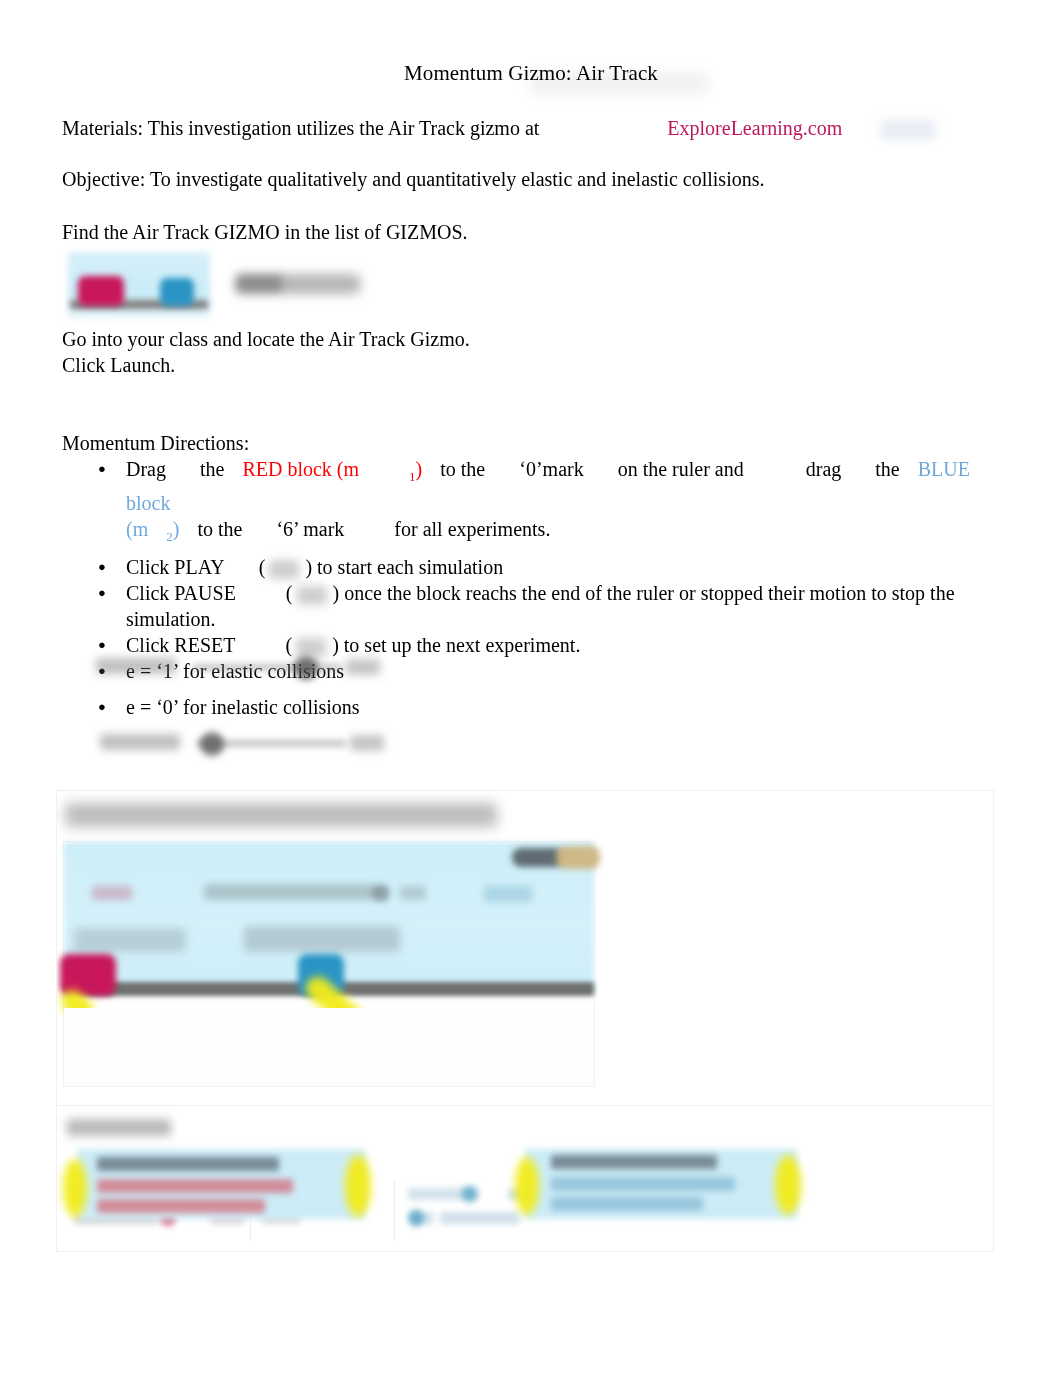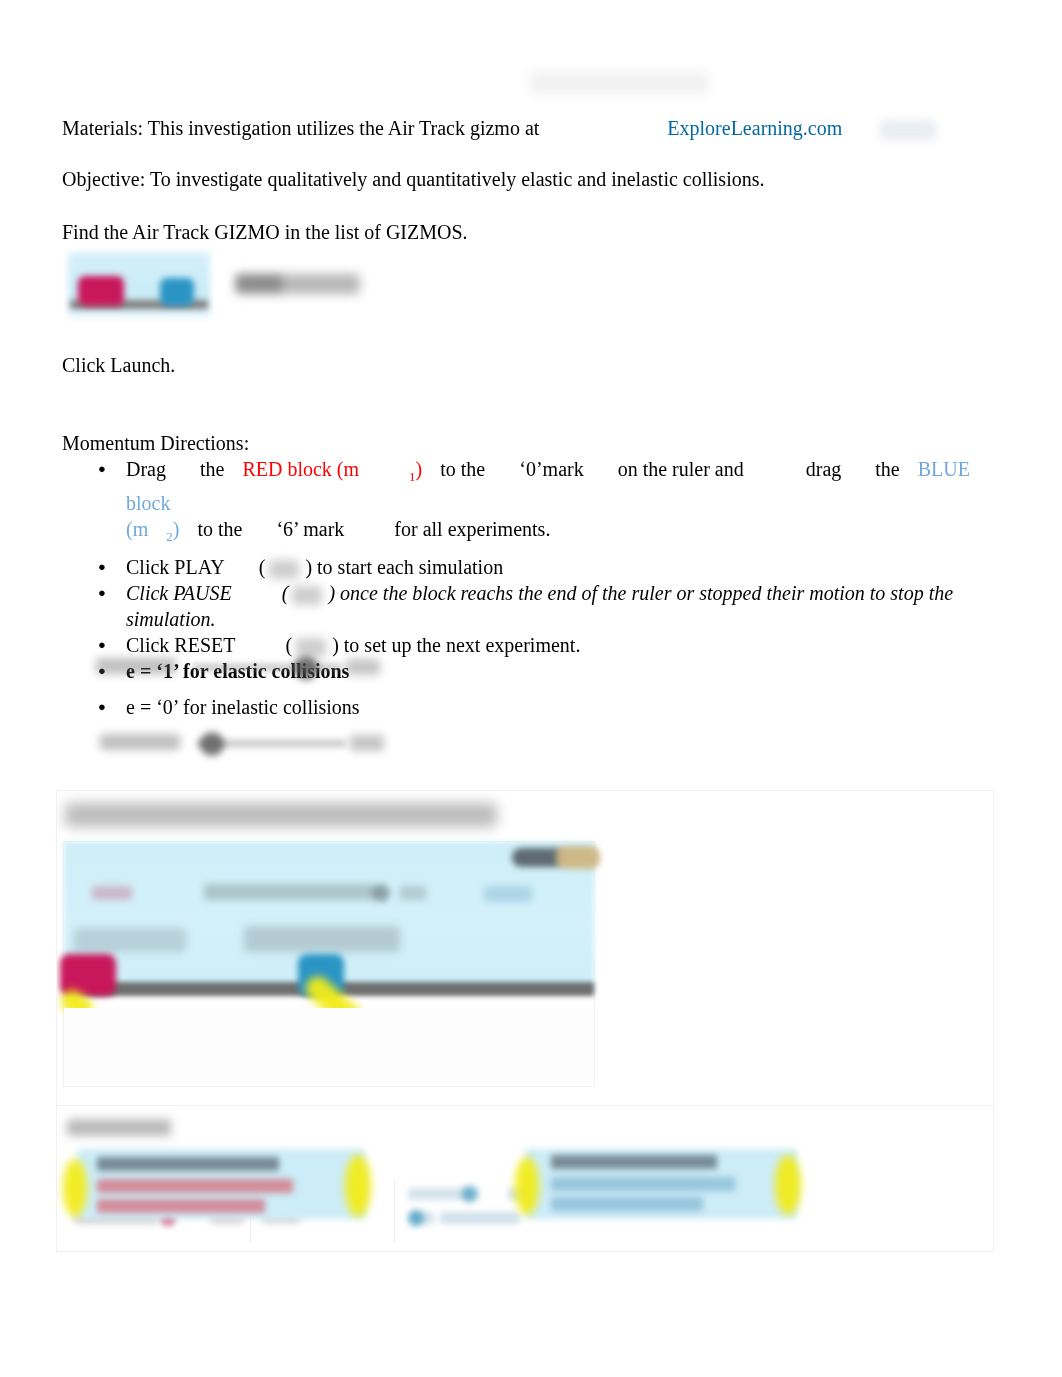--- a/index.html
+++ b/index.html
@@ -51,21 +51,21 @@
     left: 62px;
   }
   .p-materials { top: 115px; }
   .p-objective { top: 166px; }
   .p-find      { top: 219px; }
   .p-goclass   { top: 326px; }
   .p-clicklaunch { top: 352px; }
   .p-here      { top: 767px; left: 8px; }
 
   .link {
-    color: #0369a1;
+    color: #be185d;
     text-decoration: none;
   }
   .link-gap { display: inline-block; width: 128px; }
   .link-smudge {
     position: absolute;
     top: 120px;
     left: 880px;
     width: 56px;
     height: 20px;
     background: rgba(150,170,200,0.22);
@@ -157,23 +157,23 @@
     content: "\25CF";
     position: absolute;
     left: 0;
     top: -1px;
     font-size: 13px;
     line-height: 27px;
     color: #000;
   }
   .li-drag { margin-bottom: 4px; }
   .li-play { margin-top: 4px; }
-  .li-pause { margin-top: 0px; font-style: italic; }
+  .li-pause { margin-top: 0px; }
   .li-reset { margin-top: 0px; }
-  .li-e1 { margin-top: 0px; font-weight: bold; }
+  .li-e1 { margin-top: 0px; }
   .li-e0 { margin-top: 0px; }
 
   .red-txt { color: #ff0000; }
   .blue-txt { color: #6fa8dc; }
   .sub { font-size: 13px; vertical-align: sub; }
   .gap-s { display: inline-block; width: 18px; }
   .gap-m { display: inline-block; width: 34px; }
   .gap-l { display: inline-block; width: 50px; }
   .gap-xl { display: inline-block; width: 62px; }
 
@@ -478,39 +478,41 @@
     border-radius: 50%;
     opacity: 0.95;
   }
 </style>
 </head>
 <body>
 
 <div class="page">
 
   <div class="title-smudge"></div>
+  <div class="doc-title">Momentum Gizmo: Air Track</div>
 
   <div class="para p-materials">
     <span>Materials: This investigation utilizes the Air Track gizmo at</span><span class="link-gap"></span><a class="link" href="#">ExploreLearning.com</a>
   </div>
   <div class="link-smudge"></div>
 
   <div class="para p-find">Find the Air Track GIZMO in the list of GIZMOS.</div>
 
   <div class="para p-objective">Objective: To investigate qualitatively and quantitatively elastic and inelastic collisions.</div>
 
   <div class="thumb-wrap">
     <div class="thumb-card"></div>
     <div class="thumb-track"></div>
     <div class="thumb-red"></div>
     <div class="thumb-blue"></div>
     <div class="thumb-label"></div>
     <div class="thumb-label2"></div>
   </div>
 
+  <div class="para p-goclass">Go into your class and locate the Air Track Gizmo.</div>
   <div class="para p-clicklaunch">Click Launch.</div>
 
   <div class="gd-head">Momentum Directions:</div>
 
   <ul class="gd-list">
     <li class="li-drag">
       <span>Drag</span><span class="gap-m"></span><span>the</span><span class="gap-s"></span><span class="red-txt">RED block (m</span><span class="gap-l"></span><span class="red-txt sub">1</span><span class="red-txt">)</span><span class="gap-s"></span><span>to the</span><span class="gap-m"></span><span>‘0’mark</span><span class="gap-m"></span><span>on the ruler and</span><span class="gap-xl"></span><span>drag</span><span class="gap-m"></span><span>the</span><span class="gap-s"></span><span class="blue-txt">BLUE block</span><br>
       <span class="blue-txt">(m</span><span class="gap-s"></span><span class="blue-txt sub">2</span><span class="blue-txt">)</span><span class="gap-s"></span><span>to the</span><span class="gap-m"></span><span>‘6’ mark</span><span class="gap-l"></span><span>for all experiments.</span>
     </li>
 

